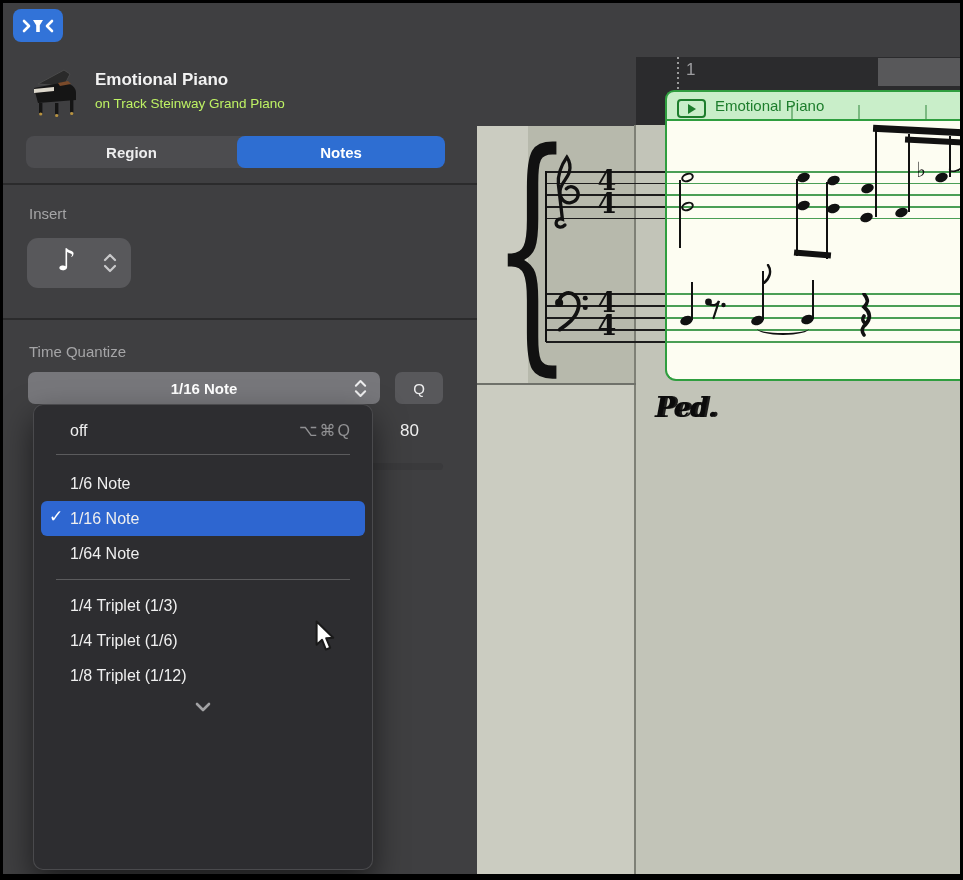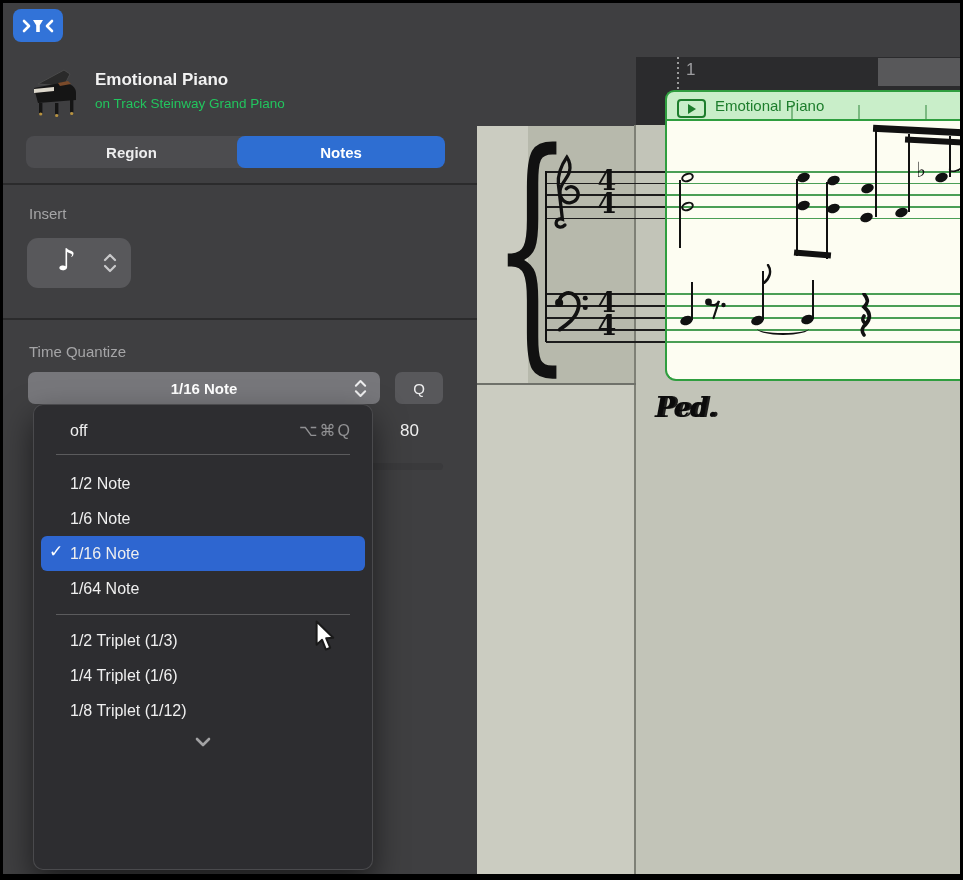--- a/index.html
+++ b/index.html
@@ -10,21 +10,21 @@
 
   
   .frame{position:absolute;background:#000;z-index:50;}
 
   
   .inspector{position:absolute;left:0;top:0;width:477px;height:880px;background:#3f3f41;z-index:5;}
   .divider{position:absolute;left:0;width:477px;height:2px;background:#2b2b2c;}
   .filter-btn{position:absolute;left:13px;top:9px;width:50px;height:33px;background:#3273d8;
     border-radius:8px;display:flex;align-items:center;justify-content:center;}
   .track-title{position:absolute;left:95px;top:70px;font-size:17px;font-weight:bold;color:#f2f2f2;}
-  .track-sub{position:absolute;left:95px;top:96px;font-size:13.5px;color:#22c55e;}
+  .track-sub{position:absolute;left:95px;top:96px;font-size:13.5px;color:#bef264;}
   .seg{position:absolute;left:26px;top:136px;width:361px;height:32px;background:#4c4c4f;border-radius:8px;}
   .seg-left{position:absolute;left:0;top:0;width:211px;height:32px;display:flex;align-items:center;justify-content:center;
     color:#ededee;font-size:15px;font-weight:600;}
   .seg-right{position:absolute;left:211px;top:0;width:208px;height:32px;background:#2e6ed2;border-radius:8px;
     display:flex;align-items:center;justify-content:center;color:#fff;font-size:15px;font-weight:600;}
   .sec-label{position:absolute;left:29px;font-size:15px;color:#a5a5a7;}
   .insert-btn{position:absolute;left:27px;top:238px;width:104px;height:50px;background:#58585b;border-radius:11px;}
   .insert-note{position:absolute;left:30px;top:4px;font-size:30px;color:#fff;font-family:"DejaVu Sans",sans-serif;}
   .popup{position:absolute;left:28px;top:372px;width:352px;height:32px;background:#77777b;border-radius:7px;
     display:flex;align-items:center;justify-content:center;color:#fff;font-size:15px;font-weight:600;}
@@ -248,35 +248,32 @@
     <div class="vel-slider"></div>
   </div>
 
   <div class="menu">
     <div class="mi">
       <span>off</span>
       <span class="shortcut">⌥⌘Q</span>
     </div>
     <div class="msep"></div>
     <div class="mi">
-        <span>1/2 Note</span>
-      </div>
-    <div class="mi">
         <span>1/6 Note</span>
       </div>
     <div class="mi sel">
       <span class="check">✓</span>
       <span>1/16 Note</span>
     </div>
     <div class="mi">
         <span>1/64 Note</span>
       </div>
     <div class="msep" style="margin-top:8px;margin-bottom:8px;"></div>
     <div class="mi">
-        <span>1/2 Triplet (1/3)</span>
+        <span>1/4 Triplet (1/3)</span>
       </div>
     <div class="mi">
         <span>1/4 Triplet (1/6)</span>
       </div>
     <div class="mi">
         <span>1/8 Triplet (1/12)</span>
       </div>
     <div class="more">
       <svg width="16" height="10" viewBox="0 0 16 10">
         <polyline points="2,2 8,8 14,2" stroke="#a2a2a4" stroke-width="2.6" fill="none" stroke-linecap="round" stroke-linejoin="round"></polyline>

